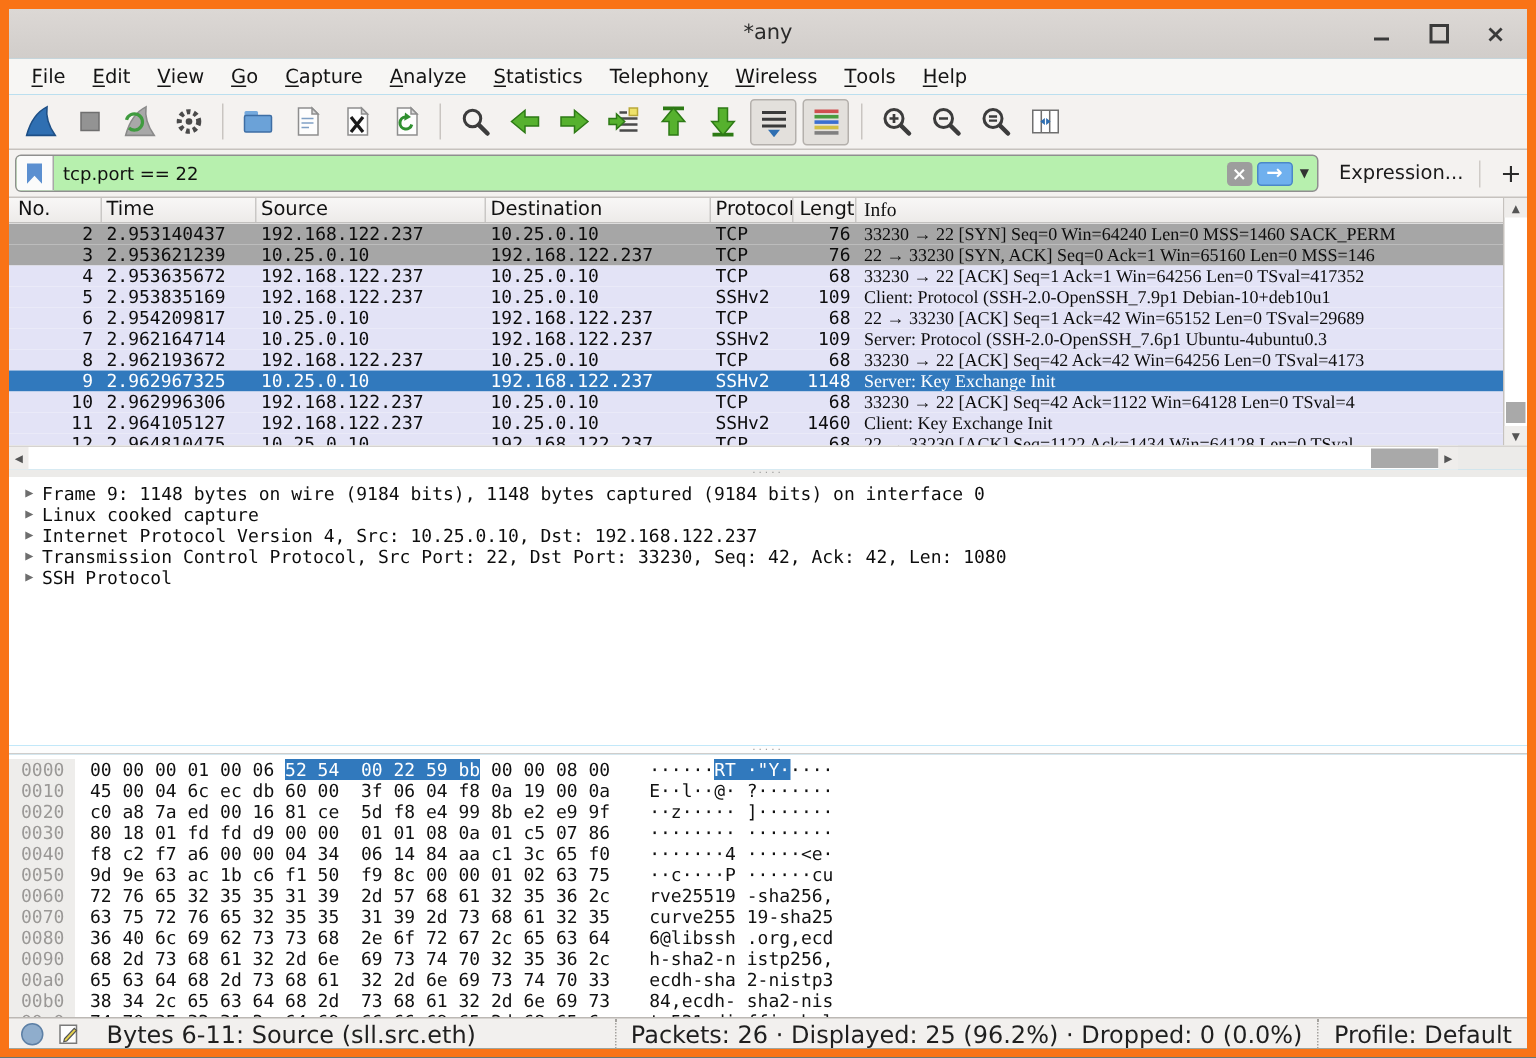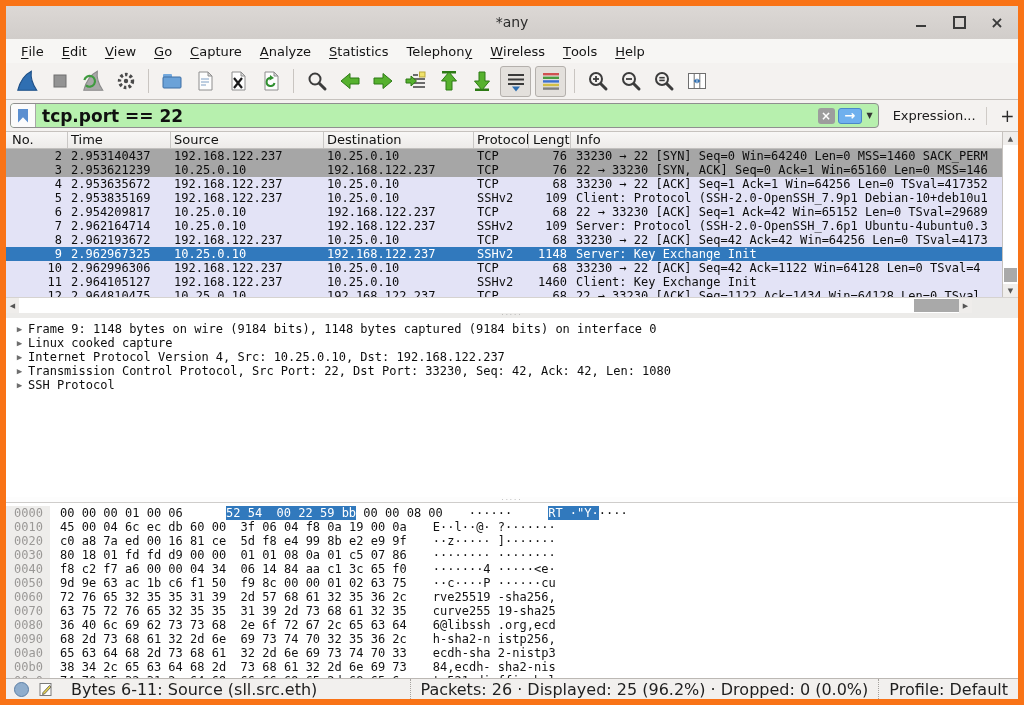--- a/index.html
+++ b/index.html
@@ -27,21 +27,21 @@
   .tsep{width:1px;height:24px;background:#c9c5c1;margin:0 6px;}
   
   .filterbar{position:absolute;left:0;top:94px;right:0;height:32px;background:#f4f2f0;
     border-bottom:1px solid #c6c2be;display:flex;align-items:center;box-sizing:border-box;}
   .filterbox{margin-left:4px;width:890px;height:23px;border:1px solid #8f8f8f;border-radius:4px;
     background:#b7f0ae;display:flex;align-items:center;overflow:hidden;}
   .fbookmark{width:24px;height:100%;background:#fbfbfb;border-right:1px solid #a8a8a8;display:flex;
     align-items:center;justify-content:center;}
   .ribbon{width:10px;height:14px;background:#5b8fd0;clip-path:polygon(0 0,100% 0,100% 100%,50% 62%,0 100%);}
   .finput{flex:1;background:transparent;border:none;outline:none;font-family:"DejaVu Sans",sans-serif;
-    font-size:17px;color:#101010;padding:16px 6px;height:100%;font-weight:bold;}
+    font-size:12px;color:#101010;padding:16px 6px;height:100%;}
   .fclear{width:17px;height:16px;background:#9d9d9d;border-radius:3px;color:#fff;font-size:12px;font-weight:bold;
     display:flex;align-items:center;justify-content:center;margin-right:3px;line-height:1;}
   .fapply{width:24px;height:16px;background:#6fb0ee;border:1px solid #4b87c8;border-radius:3px;color:#fff;
     display:flex;align-items:center;justify-content:center;font-weight:bold;font-size:13px;line-height:1;box-sizing:border-box;}
   .fcaret{width:16px;text-align:center;color:#333;font-size:8px;}
   .fexpr{margin-left:14px;font-size:13px;color:#1a1a1a;}
   .fsep{width:1px;height:18px;background:#cfcbc7;margin:0 10px;}
   .fplus{font-size:17px;color:#2a2a2a;width:22px;text-align:center;}
   
   .plist{position:absolute;left:0;top:126px;right:0;height:181px;background:#fff;}
@@ -55,21 +55,21 @@
     font-size:12px;color:#0d0d0d;white-space:pre;}
   .prow.normal{background:#e3e3f6;}
   .prow.gray{background:#a6a6a6;}
   .prow.selected{background:#3179bd;color:#fff;}
   .c-no{width:62px;text-align:right;padding-right:6px;box-sizing:border-box;overflow:hidden;}
   .c-time{width:103px;padding-left:3px;box-sizing:border-box;overflow:hidden;}
   .c-src{width:153px;padding-left:3px;box-sizing:border-box;overflow:hidden;}
   .c-dst{width:150px;padding-left:3px;box-sizing:border-box;overflow:hidden;}
   .c-proto{width:55px;padding-left:3px;box-sizing:border-box;overflow:hidden;}
   .c-len{width:42px;text-align:right;padding-right:4px;box-sizing:border-box;overflow:hidden;}
-  .c-info{flex:1;padding-left:5px;box-sizing:border-box;overflow:hidden;}
+  .c-info{flex:1;padding-left:5px;box-sizing:border-box;overflow:hidden;font-family:Liberation Serif, serif;}
   
   .vscroll{position:absolute;top:0;right:0;width:16px;bottom:16px;background:#fff;border-left:1px solid #c6c2be;box-sizing:border-box;}
   .sarrow{position:absolute;left:0;right:0;height:13px;background:#efedeb;color:#555;font-size:7px;
     display:flex;align-items:center;justify-content:center;}
   .vthumb{position:absolute;left:1px;right:1px;background:#a9a9a9;}
   .hscroll{position:absolute;left:0;bottom:0;height:16px;right:46px;background:#fff;border-top:1px solid #d6d3d0;box-sizing:border-box;}
   .harrow{position:absolute;top:0;bottom:0;width:13px;background:#efedeb;color:#555;font-size:7px;
     display:flex;align-items:center;justify-content:center;}
   .hthumb{position:absolute;top:1px;bottom:1px;right:13px;width:45px;background:#a9a9a9;}
   .hcorner{position:absolute;right:0;bottom:0;width:46px;height:16px;background:#ecebe9;border-top:1px solid #d6d3d0;box-sizing:border-box;}
@@ -83,21 +83,21 @@
   .details{position:absolute;left:0;top:312px;right:0;height:179px;background:#fff;padding-top:4px;box-sizing:border-box;}
   .drow{height:14px;display:flex;align-items:center;font-family:"DejaVu Sans Mono","Liberation Mono",monospace;
     font-size:12px;color:#0d0d0d;padding-left:5px;white-space:pre;}
   .tri{width:17px;color:#6e6e6e;font-size:9px;text-align:center;flex:none;}
   
   .hexpane{position:absolute;left:0;top:497px;right:0;height:187px;background:#fff;padding-top:3px;box-sizing:border-box;}
   .hexrow{height:14px;line-height:14px;display:flex;font-family:"DejaVu Sans Mono","Liberation Mono",monospace;font-size:12px;}
   .off{width:44px;padding-left:8px;box-sizing:border-box;background:#eeedeb;color:#9a9896;flex:none;}
   .hx{margin-left:10px;white-space:pre;color:#111;}
   .asc{margin-left:26px;white-space:pre;color:#111;}
-  .hl{background:#3179bd;color:#fff;margin-left:36px;}
+  .hl{background:#3179bd;color:#fff;}
   
   .statusbar{position:absolute;left:0;bottom:0;right:0;height:21px;background:#f2f0ee;border-top:1px solid #bcb8b4;
     box-sizing:border-box;display:flex;align-items:center;font-size:16px;color:#1f1f1f;}
   .expert{width:13px;height:13px;border-radius:50%;background:#8fadcc;border:1px solid #5d80a6;margin-left:8px;flex:none;}
   .noteicon{margin-left:10px;flex:none;display:flex;}
   .sbleft{margin-left:18px;white-space:nowrap;overflow:hidden;}
   .sbspacer{flex:1;}
   .sbgroup{border-left:1px dotted #a5a29e;padding:0 10px;height:100%;display:flex;align-items:center;white-space:nowrap;}
 </style>
 </head>

